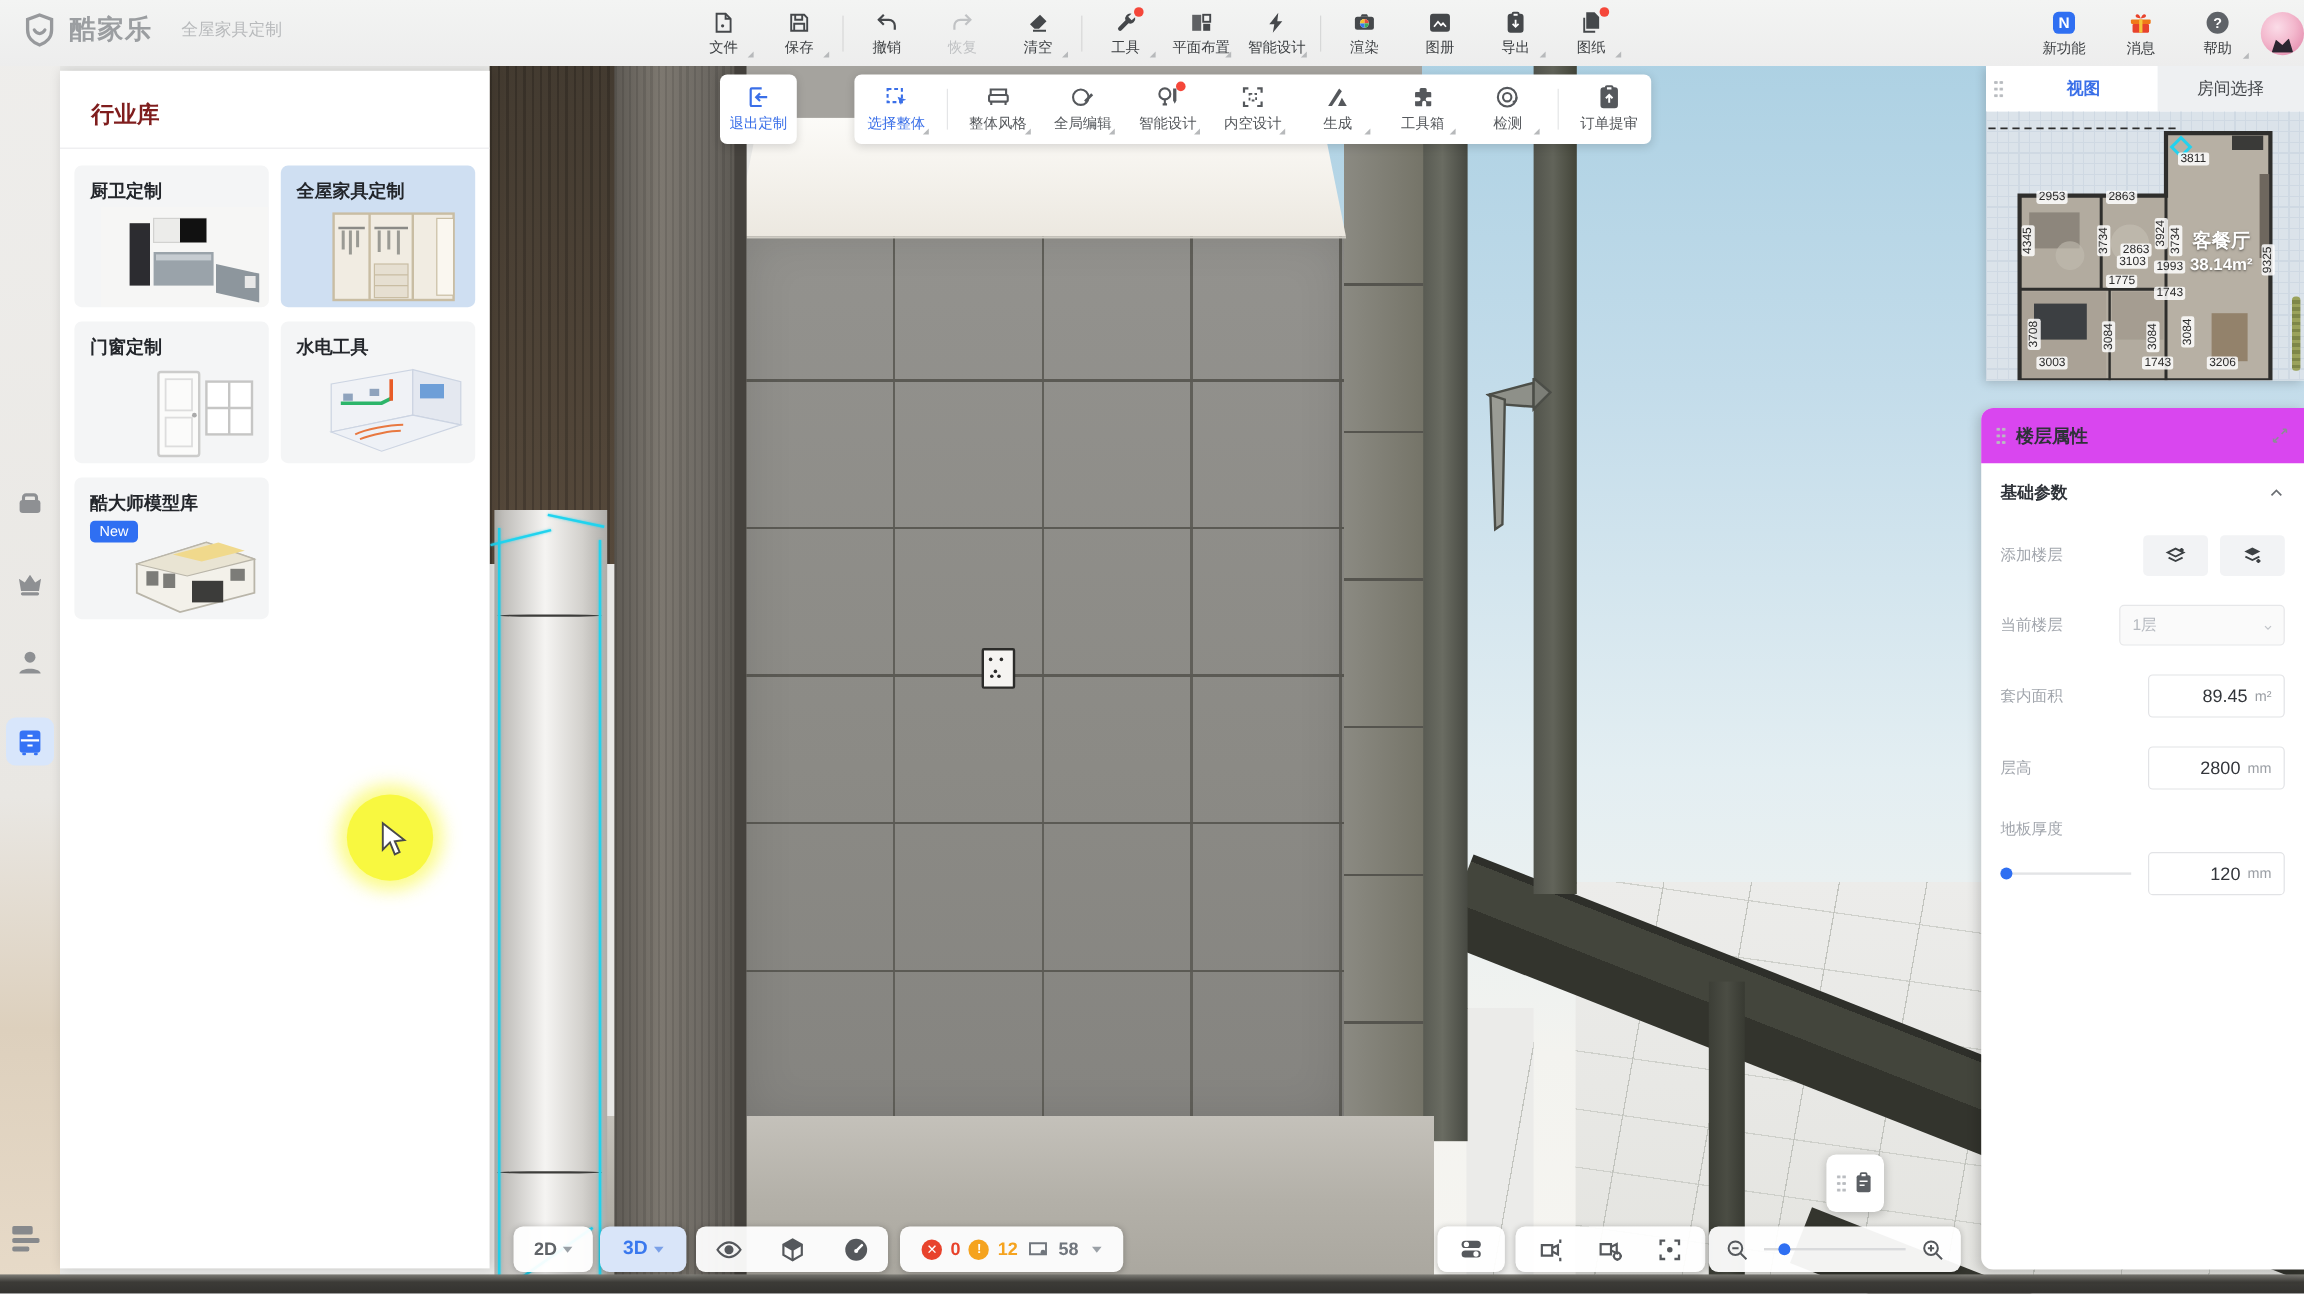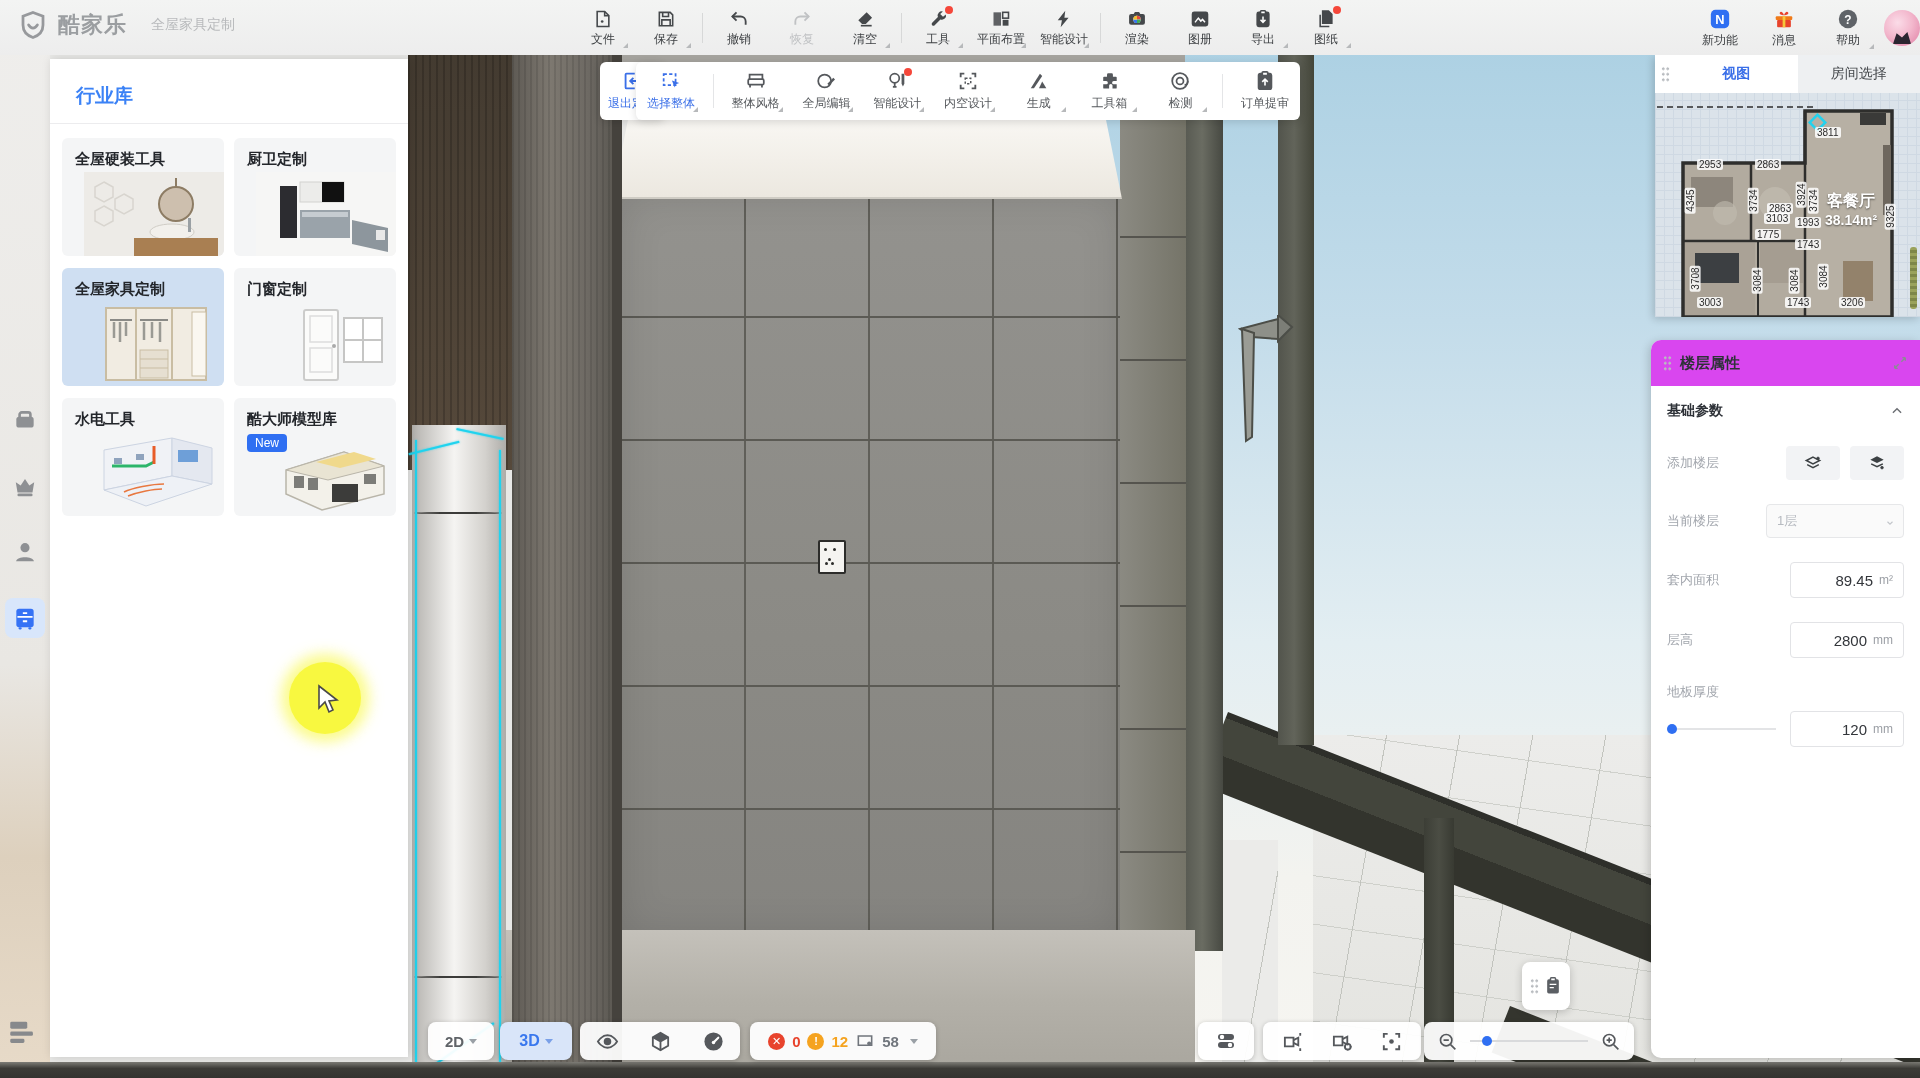--- a/index.html
+++ b/index.html
@@ -62,37 +62,37 @@
   .dot{position:absolute;top:-3px;right:12px;width:8px;height:8px;border-radius:50%;background:#f5473a;}
   .corner::after{content:"";position:absolute;right:2px;bottom:0px;border-left:5px solid transparent;border-bottom:5px solid #b7b9bb;}
   .tb-right{left:1692px;top:3px;height:50px;display:flex;align-items:center;gap:8px;z-index:51;}
   .tbr-item{width:56px;display:flex;flex-direction:column;align-items:center;gap:2px;cursor:pointer;}
   .tbr-item .lbl{font-size:12px;color:#3e4144;white-space:nowrap;}
   .avatar{width:36px;height:36px;border-radius:50%;background:radial-gradient(circle at 38% 35%,#fbdce8 0%,#f3b8cd 45%,#e898b6 75%,#d87fa2 100%);position:relative;overflow:hidden;cursor:pointer;}
   .avatar::after{content:"";position:absolute;left:9px;bottom:2px;width:18px;height:12px;background:#2b2530;clip-path:polygon(0 100%,20% 10%,50% 45%,80% 0,100% 100%);}
   
   .subbox{top:62px;height:58px;background:#fff;border-radius:6px;box-shadow:0 2px 8px rgba(0,0,0,.14);display:flex;align-items:center;z-index:40;}
   .sb1{left:600px;width:64px;justify-content:center;}
-  .sb2{left:636px;width:652px;padding:0 6px;justify-content:space-between;}
+  .sb2{left:712px;width:652px;padding:0 6px;justify-content:space-between;}
   .sb-item{position:relative;min-width:58px;display:flex;flex-direction:column;align-items:center;gap:3px;cursor:pointer;}
   .sb-item .ico{width:22px;height:22px;color:#55585c;}
   .sb-item .lbl{font-size:12px;color:#55585c;white-space:nowrap;}
   .sb-item.blue .ico,.sb-item.blue{color:#3a6fe8;}
   .sb-item.blue .lbl{color:#3a6fe8;}
   .sb-item.divider{min-width:1px;width:1px;height:34px;background:#e4e5e7;}
   .sb-item .dot{right:14px;top:-2px;}
   
   .rail-icons{left:0;top:400px;width:50px;display:flex;flex-direction:column;align-items:center;gap:26px;z-index:35;}
   .rail-btn{width:40px;height:40px;display:flex;align-items:center;justify-content:center;color:#8e9093;cursor:pointer;border-radius:8px;}
   .rail-btn svg{width:26px;height:26px;}
   .rail-btn.active{background:#d8e6fb;color:#3572f5;}
   .rail-bottom{left:6px;top:1016px;width:34px;height:34px;color:#87898c;z-index:35;cursor:pointer;}
   
   .left-panel{left:50px;top:59px;width:358px;height:998px;background:#fff;box-shadow:2px 0 10px rgba(0,0,0,.15);z-index:30;}
-  .lp-title{padding:24px 26px 14px;font-size:19px;font-weight:bold;color:#3b82f6;border-bottom:1px solid #ececee;}
+  .lp-title{padding:24px 26px 14px;font-size:19px;font-weight:bold;color:#7f1d1d;border-bottom:1px solid #ececee;}
   .cards{padding:14px 12px;display:grid;grid-template-columns:1fr 1fr;gap:12px 10px;}
   .card{position:relative;height:118px;background:#f4f5f6;border-radius:6px;overflow:hidden;cursor:pointer;}
   .card.selected{background:#cfdff2;}
   .card-title{position:absolute;left:13px;top:12px;font-size:15px;font-weight:bold;color:#23262b;z-index:2;}
   .badge{position:absolute;left:13px;top:36px;background:#2f6ff2;color:#fff;font-size:12px;padding:2px 8px;border-radius:4px;z-index:2;}
   .thumb{position:absolute;right:0;bottom:0;width:140px;height:84px;}
   .cursor-hl{left:289px;top:662px;width:72px;height:72px;border-radius:50%;background:#f8f840;box-shadow:0 0 14px 8px rgba(250,250,100,.75);z-index:60;}
   .cursor-hl svg{position:absolute;left:26px;top:22px;width:26px;height:30px;}
   
   .map-panel{left:1655px;top:55px;width:265px;height:262px;background:#fff;box-shadow:-2px 2px 8px rgba(0,0,0,.18);z-index:30;}
@@ -537,35 +537,20 @@
         <rect x="3" y="4" width="12" height="5" rx="1"></rect>
         <rect x="3" y="11" width="16" height="3" rx="1"></rect>
         <rect x="3" y="16" width="10" height="3" rx="1"></rect>
       </svg>
   </div>
 
   <div class="abs left-panel">
     <div class="lp-title">行业库</div>
     <div class="cards">
 
-        <div class="card">
-          <span class="card-title">全屋硬装工具</span>
-
-          <span class="thumb"><svg viewBox="0 0 140 84" width="140" height="84">
-              <rect width="140" height="84" fill="#edebe7"></rect>
-              <g fill="none" stroke="#d8d5cf" stroke-width="1.5">
-                <path d="m20 10 9 5v10l-9 5-9-5V15zM40 22l9 5v10l-9 5-9-5V27zM20 34l9 5v10l-9 5-9-5V39z"></path>
-              </g>
-              <circle cx="92" cy="32" r="17" fill="#cdbfae" stroke="#8d7c64" stroke-width="2"></circle>
-              <path d="M92 15V6" stroke="#8d7c64" stroke-width="2"></path>
-              <ellipse cx="88" cy="60" rx="22" ry="8" fill="#f2f0ec" stroke="#d0cdc6"></ellipse>
-              <rect x="50" y="66" width="84" height="18" fill="#a97f52"></rect>
-              <rect x="104" y="46" width="3" height="14" fill="#9aa0a4"></rect>
-            </svg></span>
-        </div>
 
         <div class="card">
           <span class="card-title">厨卫定制</span>
 
           <span class="thumb"><svg viewBox="0 0 140 84" width="140" height="84">
               <rect width="140" height="84" fill="#f6f6f5"></rect>
               <rect x="24" y="14" width="17" height="52" fill="#2c2c30"></rect>
               <rect x="44" y="10" width="44" height="20" fill="#ececea" stroke="#d2d2d0"></rect>
               <rect x="66" y="10" width="22" height="20" fill="#111"></rect>
               <rect x="44" y="38" width="50" height="28" fill="#9aa3aa"></rect>

